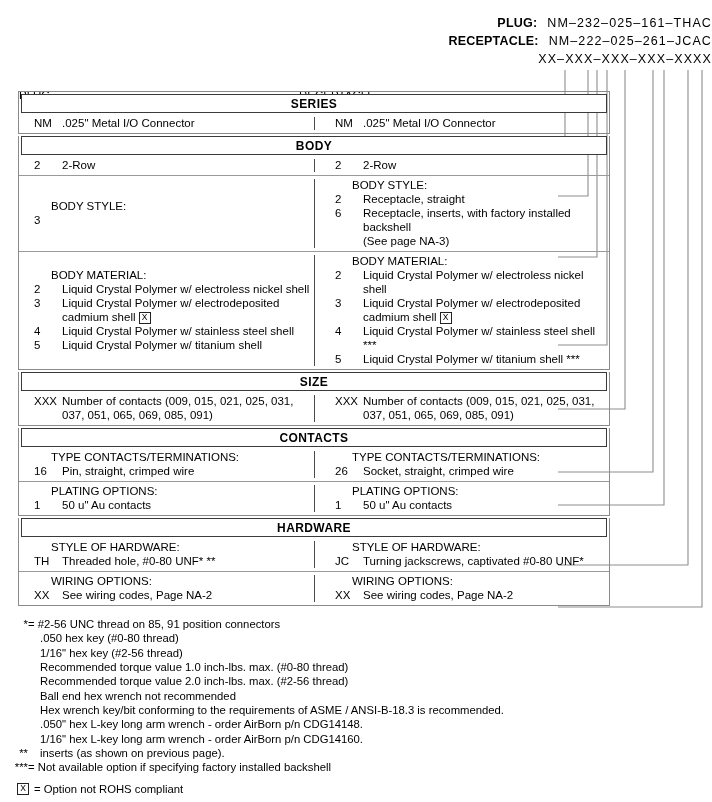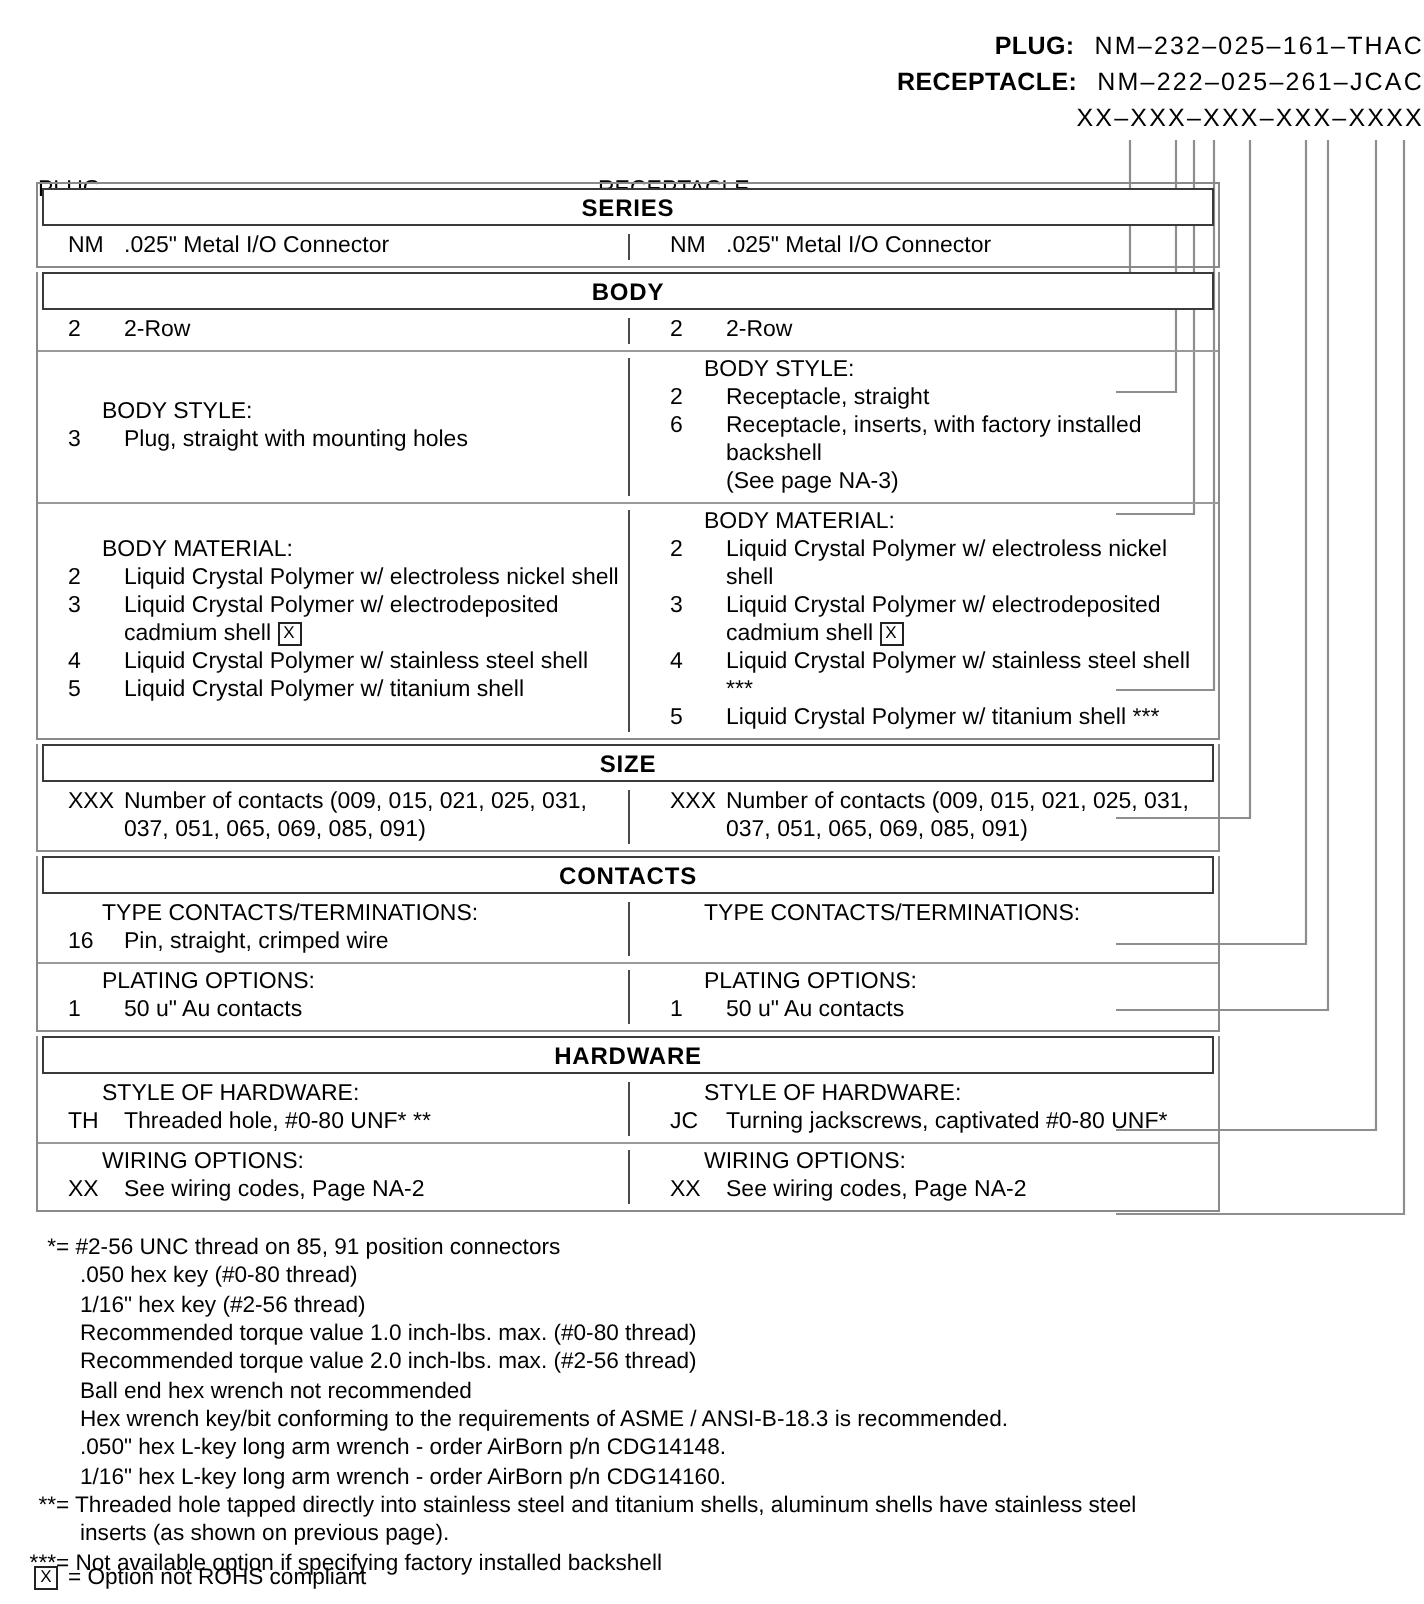--- a/index.html
+++ b/index.html
@@ -282,21 +282,20 @@
               <div class="code">2</div>
               <div class="txt"><span>2-Row</span></div>
             </div>
           </div>
         </div>
         <div class="row sep">
           <div class="half">
             <div class="grouphead">BODY STYLE:</div>
             <div class="opt">
               <div class="code">3</div>
-              <div class="txt"><span>Plug, straight with mounting holes</span></div>
             </div>
           </div>
           <div class="half right">
             <div class="grouphead">BODY STYLE:</div>
             <div class="opt">
               <div class="code">2</div>
               <div class="txt"><span>Receptacle, straight</span></div>
             </div>
             <div class="opt">
               <div class="code">6</div>
@@ -375,20 +374,24 @@
         <div class="row">
           <div class="half">
             <div class="grouphead">TYPE CONTACTS/TERMINATIONS:</div>
             <div class="opt">
               <div class="code">16</div>
               <div class="txt"><span>Pin, straight, crimped wire</span></div>
             </div>
           </div>
           <div class="half right">
             <div class="grouphead">TYPE CONTACTS/TERMINATIONS:</div>
+            <div class="opt">
+              <div class="code">26</div>
+              <div class="txt"><span>Socket, straight, crimped wire</span></div>
+            </div>
           </div>
         </div>
         <div class="row sep">
           <div class="half">
             <div class="grouphead">PLATING OPTIONS:</div>
             <div class="opt">
               <div class="code">1</div>
               <div class="txt"><span>50 u" Au contacts</span></div>
             </div>
           </div>
@@ -467,21 +470,21 @@
       <div class="body"><span>Hex wrench key/bit conforming to the requirements of ASME / ANSI-B-18.3 is recommended.</span></div>
     </div>
     <div class="note ind">
       <div class="body"><span>.050" hex L-key long arm wrench - order AirBorn p/n CDG14148.</span></div>
     </div>
     <div class="note ind">
       <div class="body"><span>1/16" hex L-key long arm wrench - order AirBorn p/n CDG14160.</span></div>
     </div>
     <div class="note m2">
       <div class="mark">**</div>
-      <div class="body"><span>= Threaded hole tapped directly into stainless steel and titanium shells, aluminum shells have stainless steel</span><span class="cont">inserts (as shown on previous page).</span></div>
+      <div class="body"><span class="cont">inserts (as shown on previous page).</span></div>
     </div>
     <div class="note m3">
       <div class="mark">***</div>
       <div class="body"><span>= Not available option if specifying factory installed backshell</span></div>
     </div>
   </div>
 
 <div class="rohs">
   <span class="xbox">X</span>
   <span>= Option not ROHS compliant</span>

